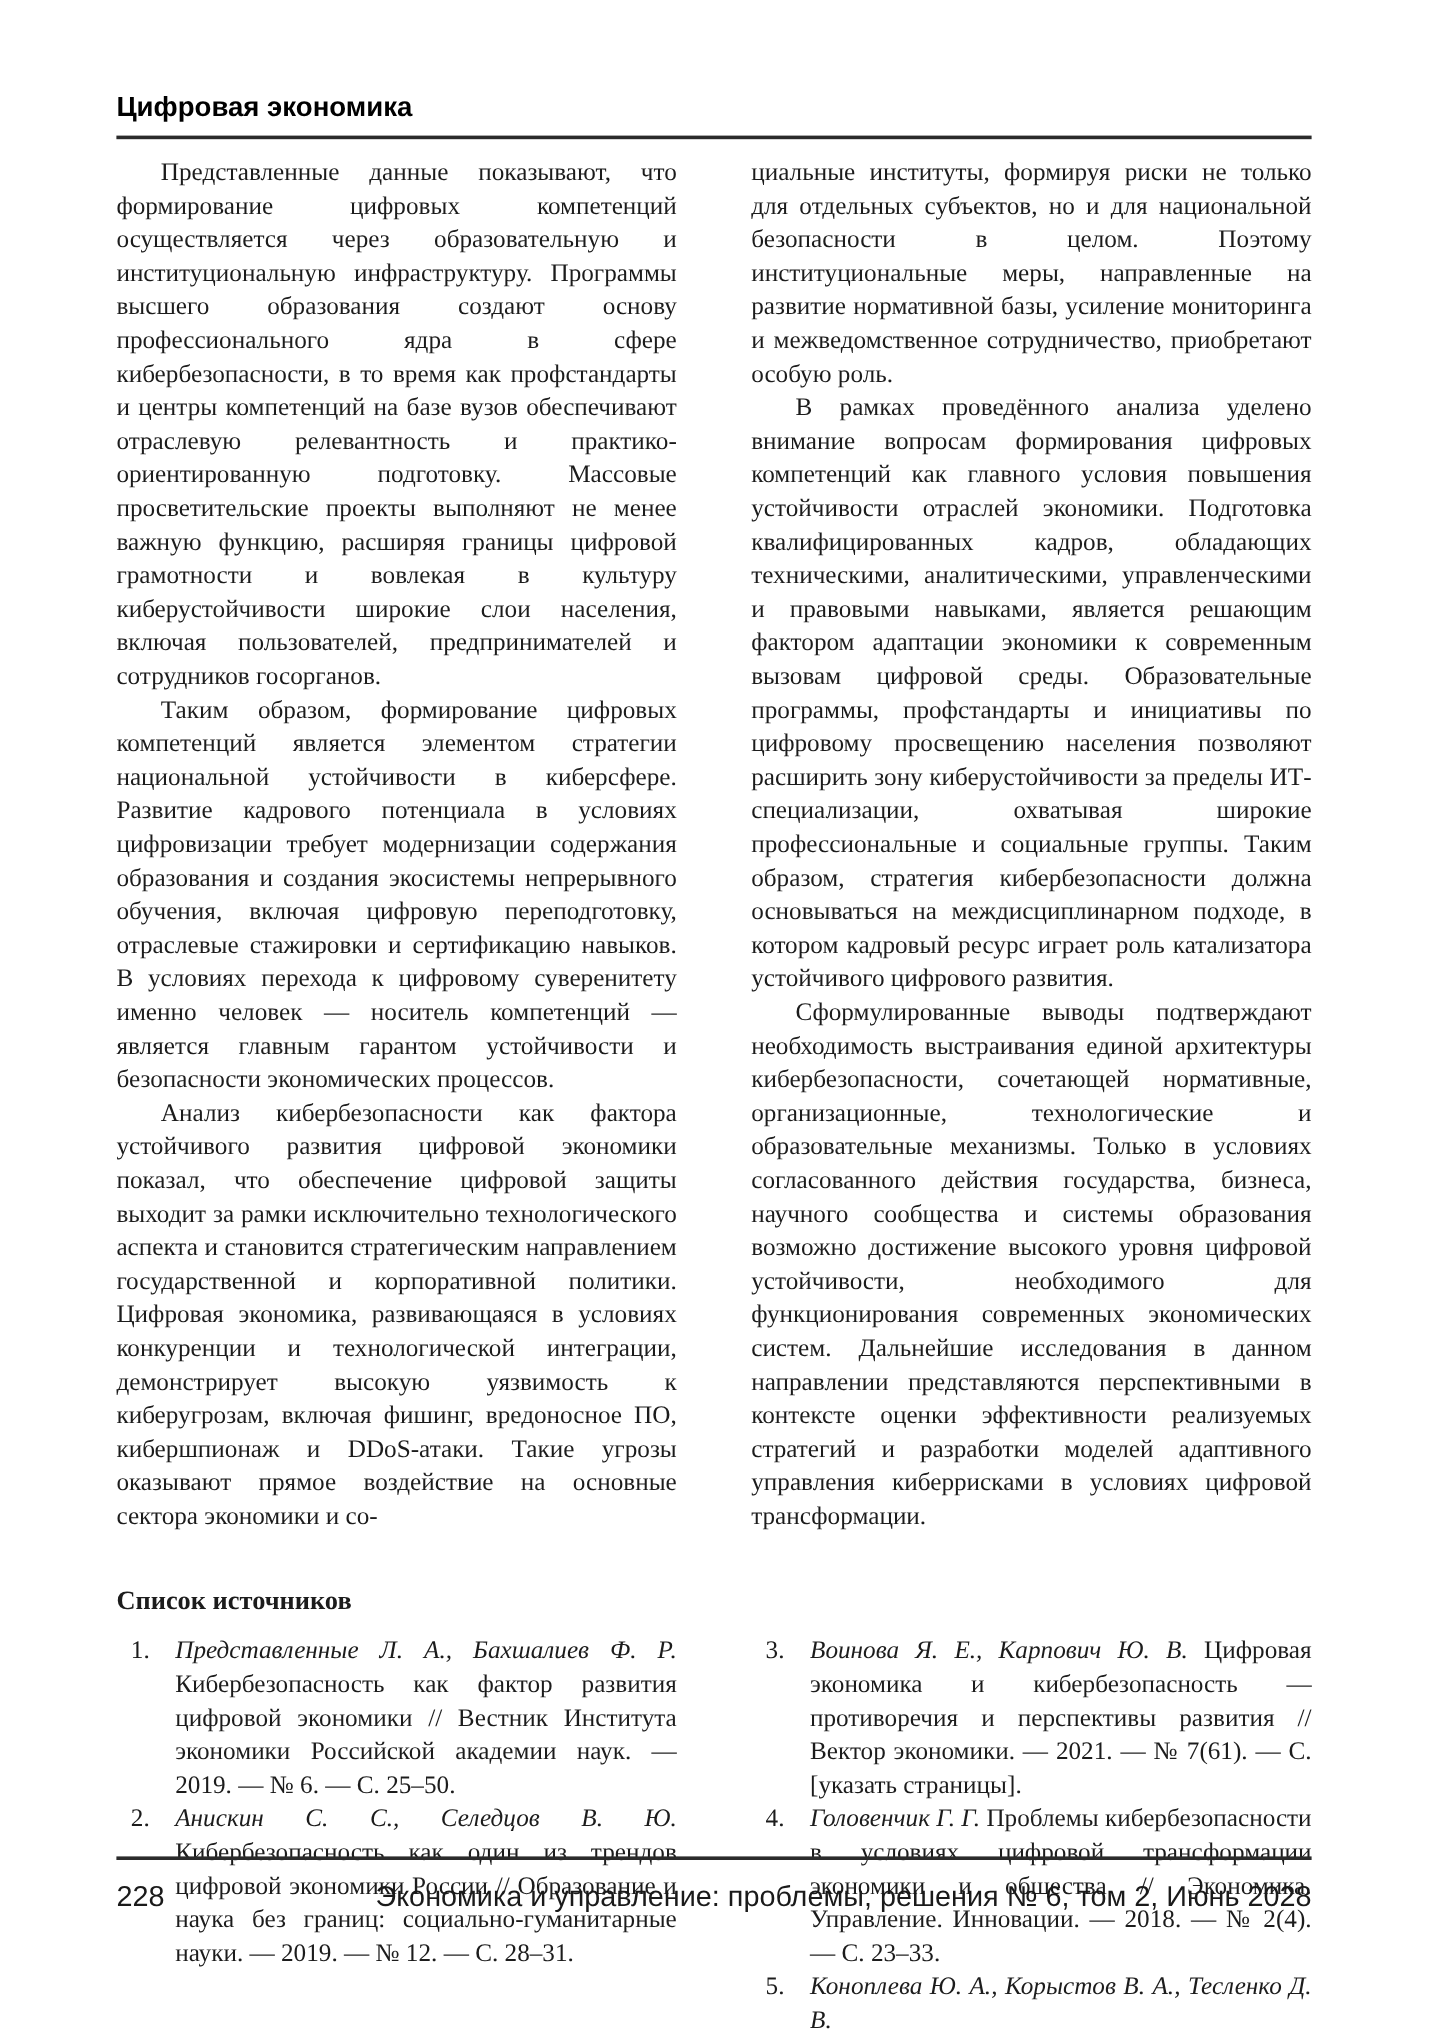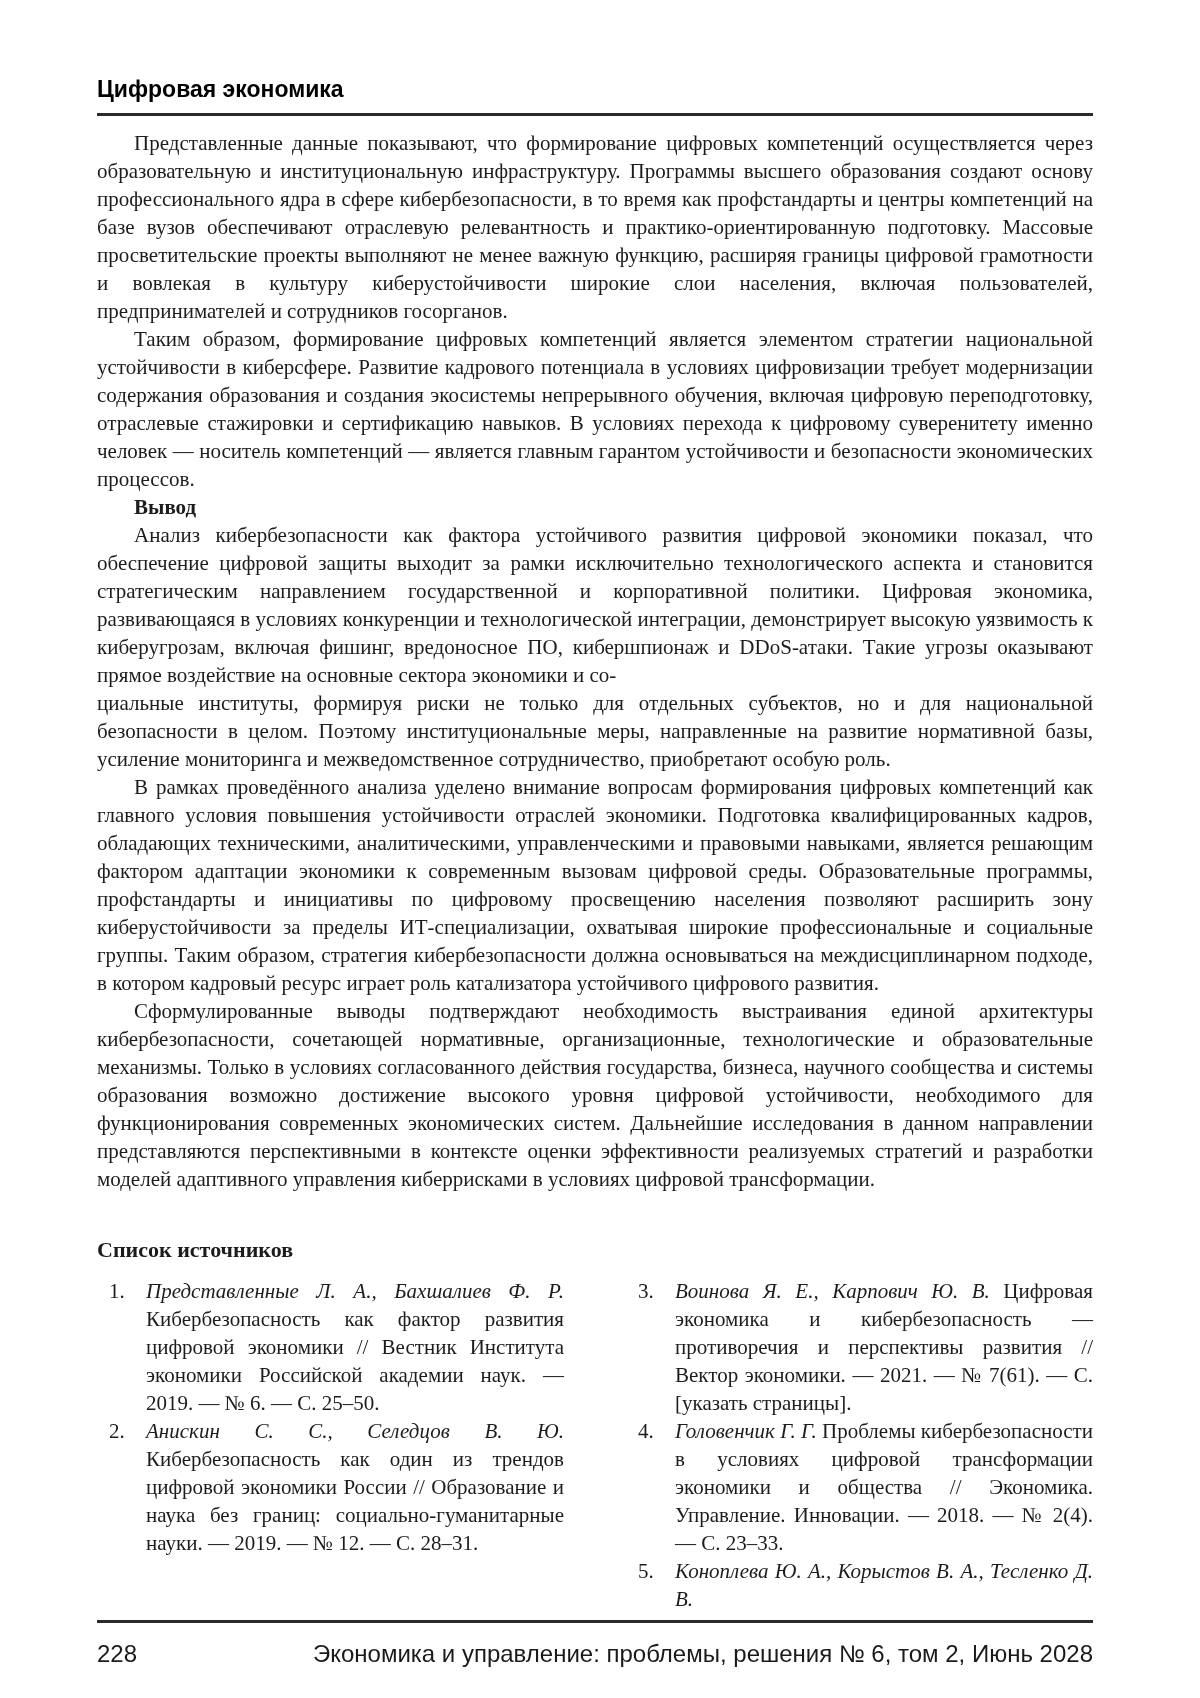--- a/index.html
+++ b/index.html
@@ -26,21 +26,21 @@
     line-height: 1.15;
     color: #000000;
   }
   .header-rule {
     height: 3px;
     background: #2b2b2b;
     margin-top: 11px;
   }
   .columns {
     display: grid;
-    grid-template-columns: 1fr;
+    grid-template-columns: 1fr 1fr;
     column-gap: 62px;
     margin-top: 13px;
   }
   .col p {
     margin: 0;
     font-size: 21px;
     line-height: 28px;
     text-align: justify;
   }
   p.indent { text-indent: 37px; }
@@ -69,21 +69,21 @@
   }
   .ref-num {
     position: absolute;
     left: 12px;
     top: 0;
   }
   .ref-authors { font-style: italic; }
   .page-footer {
     position: absolute;
     left: 97px;
-    top: 1620px;
+    top: 1547px;
     width: 996px;
     font-family: "Liberation Sans", sans-serif;
   }
   .footer-rule {
     height: 3px;
     background: #2b2b2b;
   }
   .footer-row {
     display: flex;
     justify-content: space-between;
@@ -98,21 +98,20 @@
 
 <div class="page">
 
   <div class="running-head">Цифровая экономика</div>
   <div class="header-rule"></div>
 
   <div class="columns">
     <div class="col">
       <p class="indent">Представленные данные показывают, что формирование цифровых компетенций осуществляется через образовательную и институциональную инфраструктуру. Программы высшего образования создают основу профессионального ядра в сфере кибербезопасности, в то время как профстандарты и центры компетенций на базе вузов обеспечивают отраслевую релевантность и практико-ориентированную подготовку. Массовые просветительские проекты выполняют не менее важную функцию, расширяя границы цифровой грамотности и вовлекая в культуру киберустойчивости широкие слои населения, включая пользователей, предпринимателей и сотрудников госорганов.</p>
       <p class="indent">Таким образом, формирование цифровых компетенций является элементом стратегии национальной устойчивости в киберсфере. Развитие кадрового потенциала в условиях цифровизации требует модернизации содержания образования и создания экосистемы непрерывного обучения, включая цифровую переподготовку, отраслевые стажировки и сертификацию навыков. В условиях перехода к цифровому суверенитету именно человек — носитель компетенций — является главным гарантом устойчивости и безопасности экономических процессов.</p>
-      <p class="subhead">Вывод</p>
       <p class="indent">Анализ кибербезопасности как фактора устойчивого развития цифровой экономики показал, что обеспечение цифровой защиты выходит за рамки исключительно технологического аспекта и становится стратегическим направлением государственной и корпоративной политики. Цифровая экономика, развивающаяся в условиях конкуренции и технологической интеграции, демонстрирует высокую уязвимость к киберугрозам, включая фишинг, вредоносное ПО, кибершпионаж и DDoS-атаки. Такие угрозы оказывают прямое воздействие на основные сектора экономики и со-</p>
     </div>
     <div class="col">
       <p>циальные институты, формируя риски не только для отдельных субъектов, но и для национальной безопасности в целом. Поэтому институциональные меры, направленные на развитие нормативной базы, усиление мониторинга и межведомственное сотрудничество, приобретают особую роль.</p>
       <p class="indent">В рамках проведённого анализа уделено внимание вопросам формирования цифровых компетенций как главного условия повышения устойчивости отраслей экономики. Подготовка квалифицированных кадров, обладающих техническими, аналитическими, управленческими и правовыми навыками, является решающим фактором адаптации экономики к современным вызовам цифровой среды. Образовательные программы, профстандарты и инициативы по цифровому просвещению населения позволяют расширить зону киберустойчивости за пределы ИТ-специализации, охватывая широкие профессиональные и социальные группы. Таким образом, стратегия кибербезопасности должна основываться на междисциплинарном подходе, в котором кадровый ресурс играет роль катализатора устойчивого цифрового развития.</p>
       <p class="indent">Сформулированные выводы подтверждают необходимость выстраивания единой архитектуры кибербезопасности, сочетающей нормативные, организационные, технологические и образовательные механизмы. Только в условиях согласованного действия государства, бизнеса, научного сообщества и системы образования возможно достижение высокого уровня цифровой устойчивости, необходимого для функционирования современных экономических систем. Дальнейшие исследования в данном направлении представляются перспективными в контексте оценки эффективности реализуемых стратегий и разработки моделей адаптивного управления киберрисками в условиях цифровой трансформации.</p>
     </div>
   </div>
 
   <div class="refs-heading">Список источников</div>

